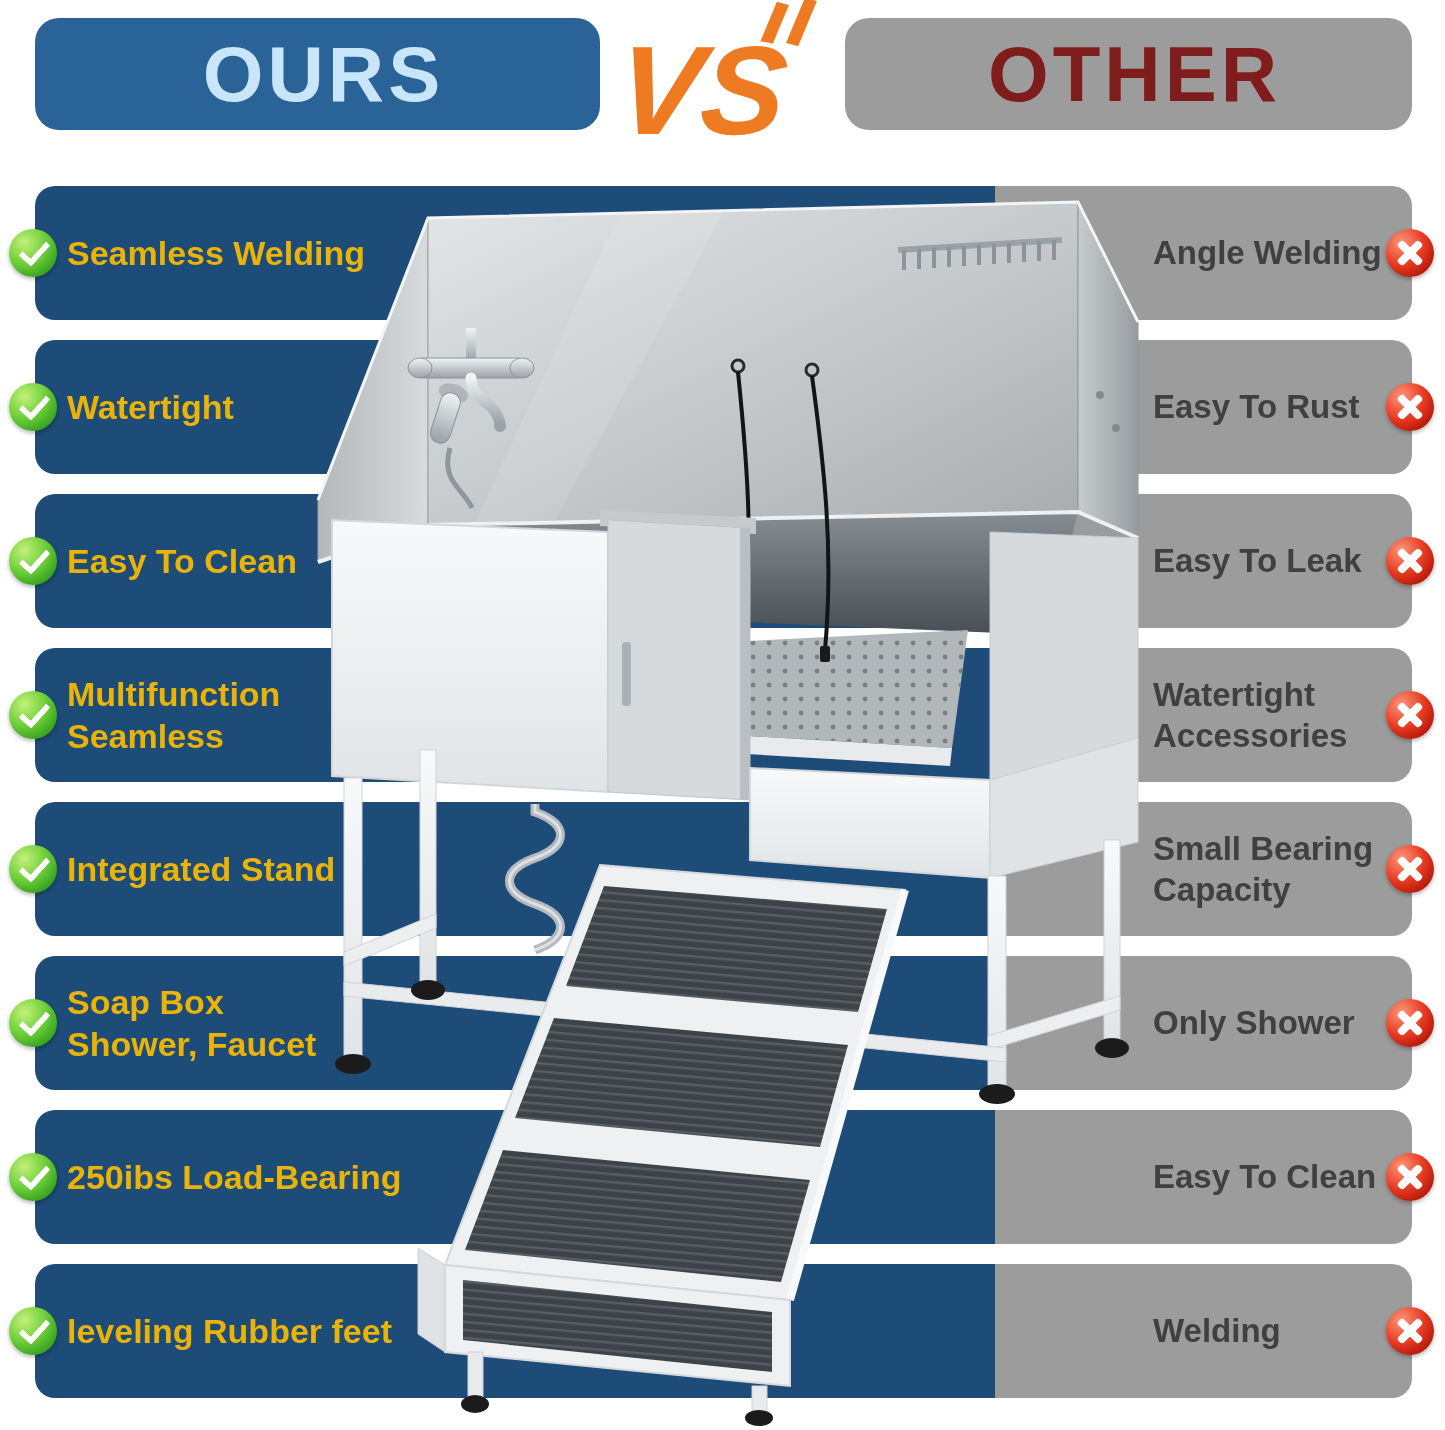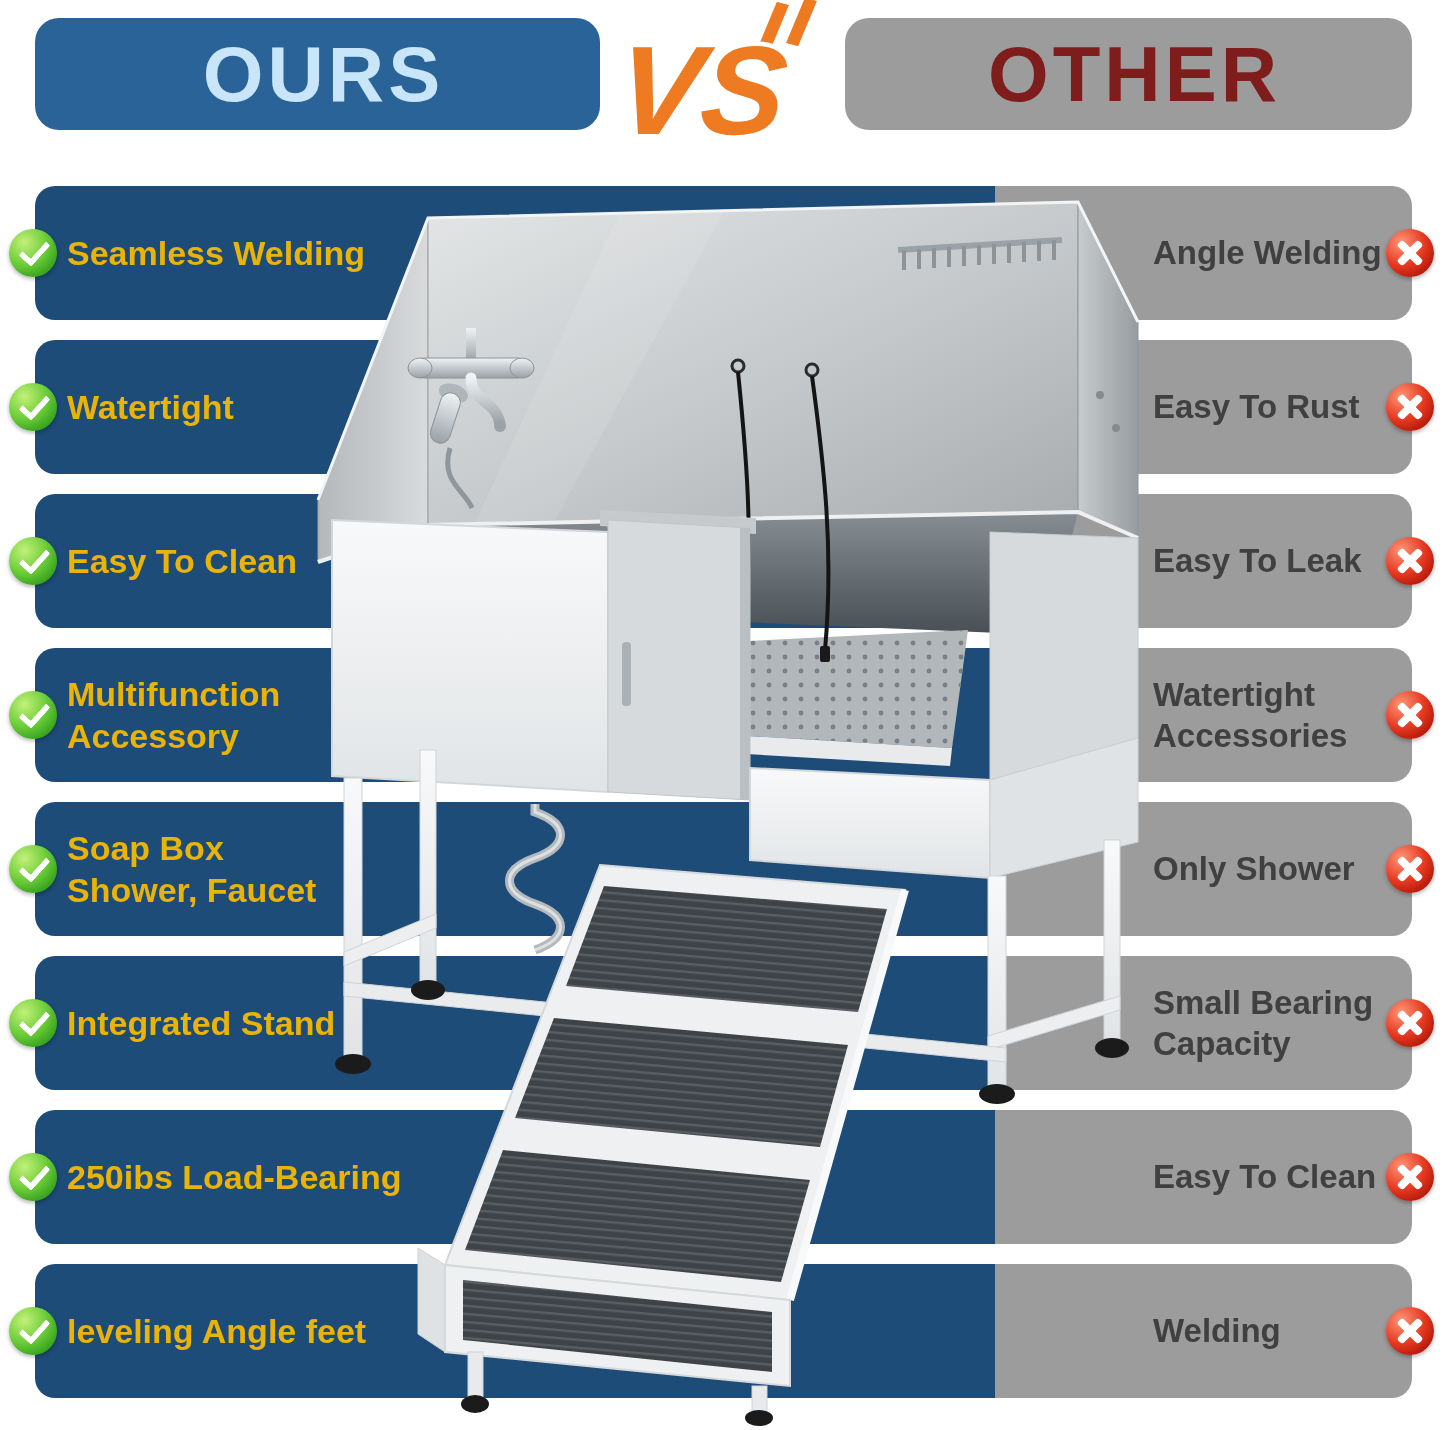--- a/index.html
+++ b/index.html
@@ -140,68 +140,68 @@
     <div class="bar bar-right">
       <span class="label">Easy To Leak</span>
       <span class="cross-icon"></span>
     </div>
   </div>
 
   <div class="row">
     <div class="bar bar-left">
       <span class="check-icon"></span>
       <span class="label">Multifunction
-Accessory</span>
+Seamless</span>
     </div>
     <div class="bar bar-right">
       <span class="label">Watertight
 Accessories</span>
       <span class="cross-icon"></span>
     </div>
   </div>
 
   <div class="row">
     <div class="bar bar-left">
       <span class="check-icon"></span>
+      <span class="label">Integrated Stand</span>
+    </div>
+    <div class="bar bar-right">
+      <span class="label">Small Bearing
+Capacity</span>
+      <span class="cross-icon"></span>
+    </div>
+  </div>
+
+  <div class="row">
+    <div class="bar bar-left">
+      <span class="check-icon"></span>
       <span class="label">Soap Box
 Shower, Faucet</span>
     </div>
     <div class="bar bar-right">
       <span class="label">Only Shower</span>
       <span class="cross-icon"></span>
     </div>
   </div>
 
   <div class="row">
     <div class="bar bar-left">
       <span class="check-icon"></span>
-      <span class="label">Integrated Stand</span>
-    </div>
-    <div class="bar bar-right">
-      <span class="label">Small Bearing
-Capacity</span>
-      <span class="cross-icon"></span>
-    </div>
-  </div>
-
-  <div class="row">
-    <div class="bar bar-left">
-      <span class="check-icon"></span>
       <span class="label">250ibs Load-Bearing</span>
     </div>
     <div class="bar bar-right">
       <span class="label">Easy To Clean</span>
       <span class="cross-icon"></span>
     </div>
   </div>
 
   <div class="row">
     <div class="bar bar-left">
       <span class="check-icon"></span>
-      <span class="label">leveling Angle feet</span>
+      <span class="label">leveling Rubber feet</span>
     </div>
     <div class="bar bar-right">
       <span class="label">Welding</span>
       <span class="cross-icon"></span>
     </div>
   </div>
 
 </div>
 
 <svg class="product" viewBox="0 0 850 1240">

